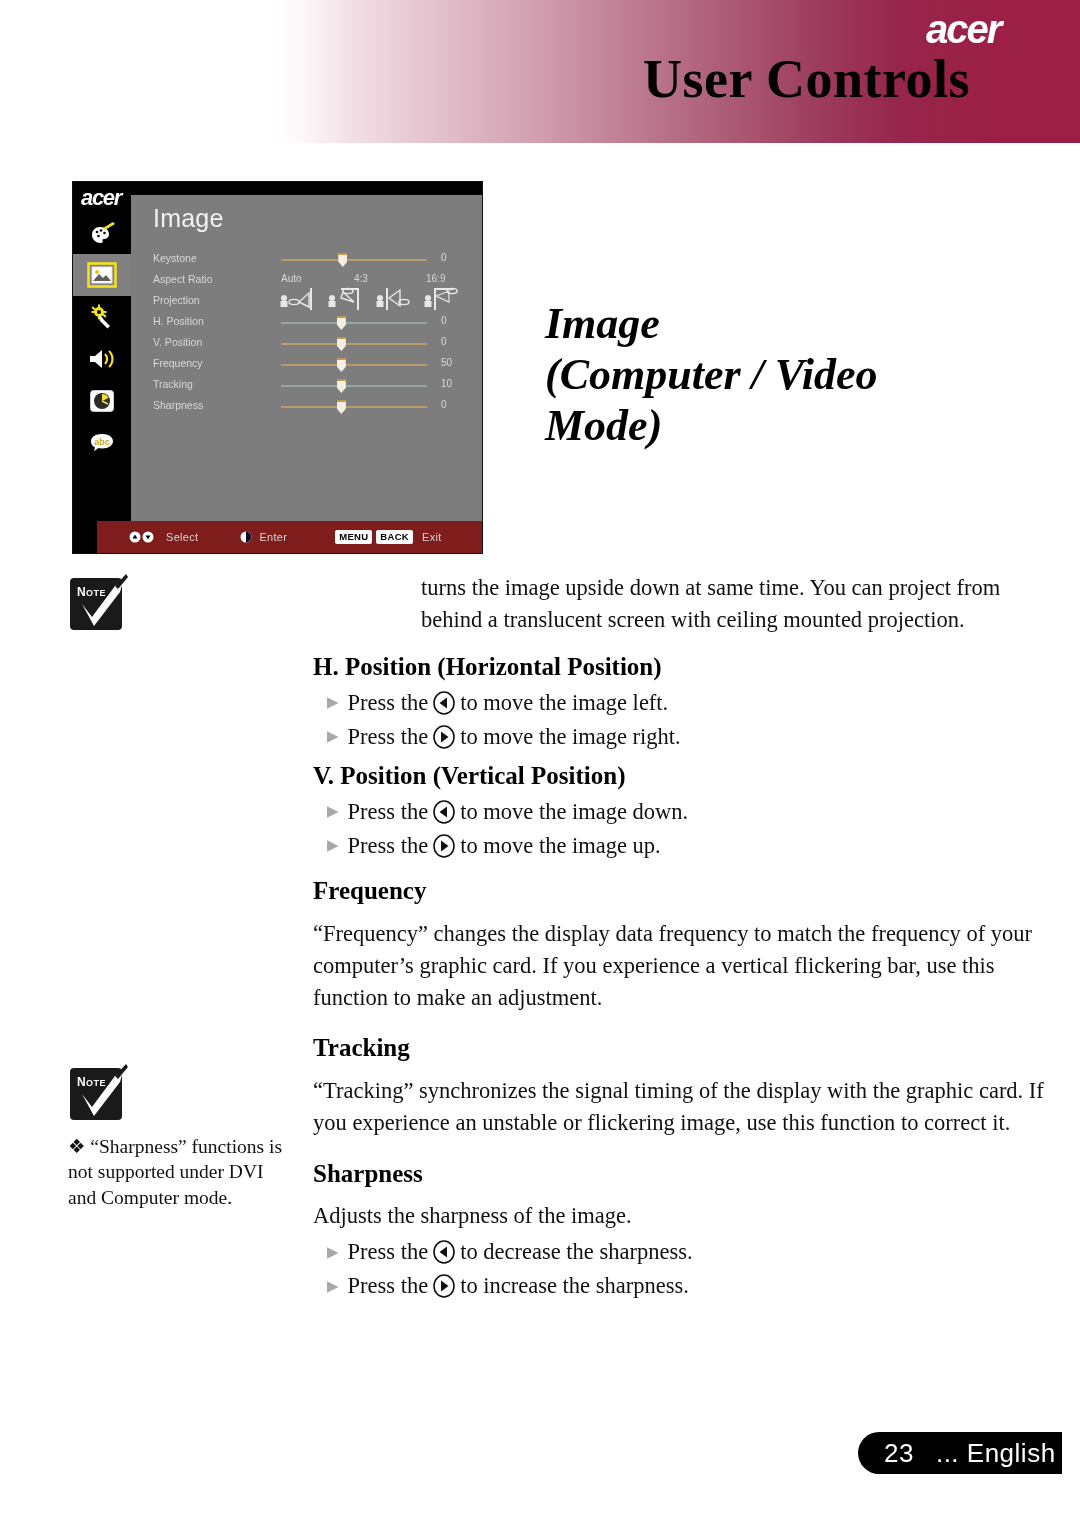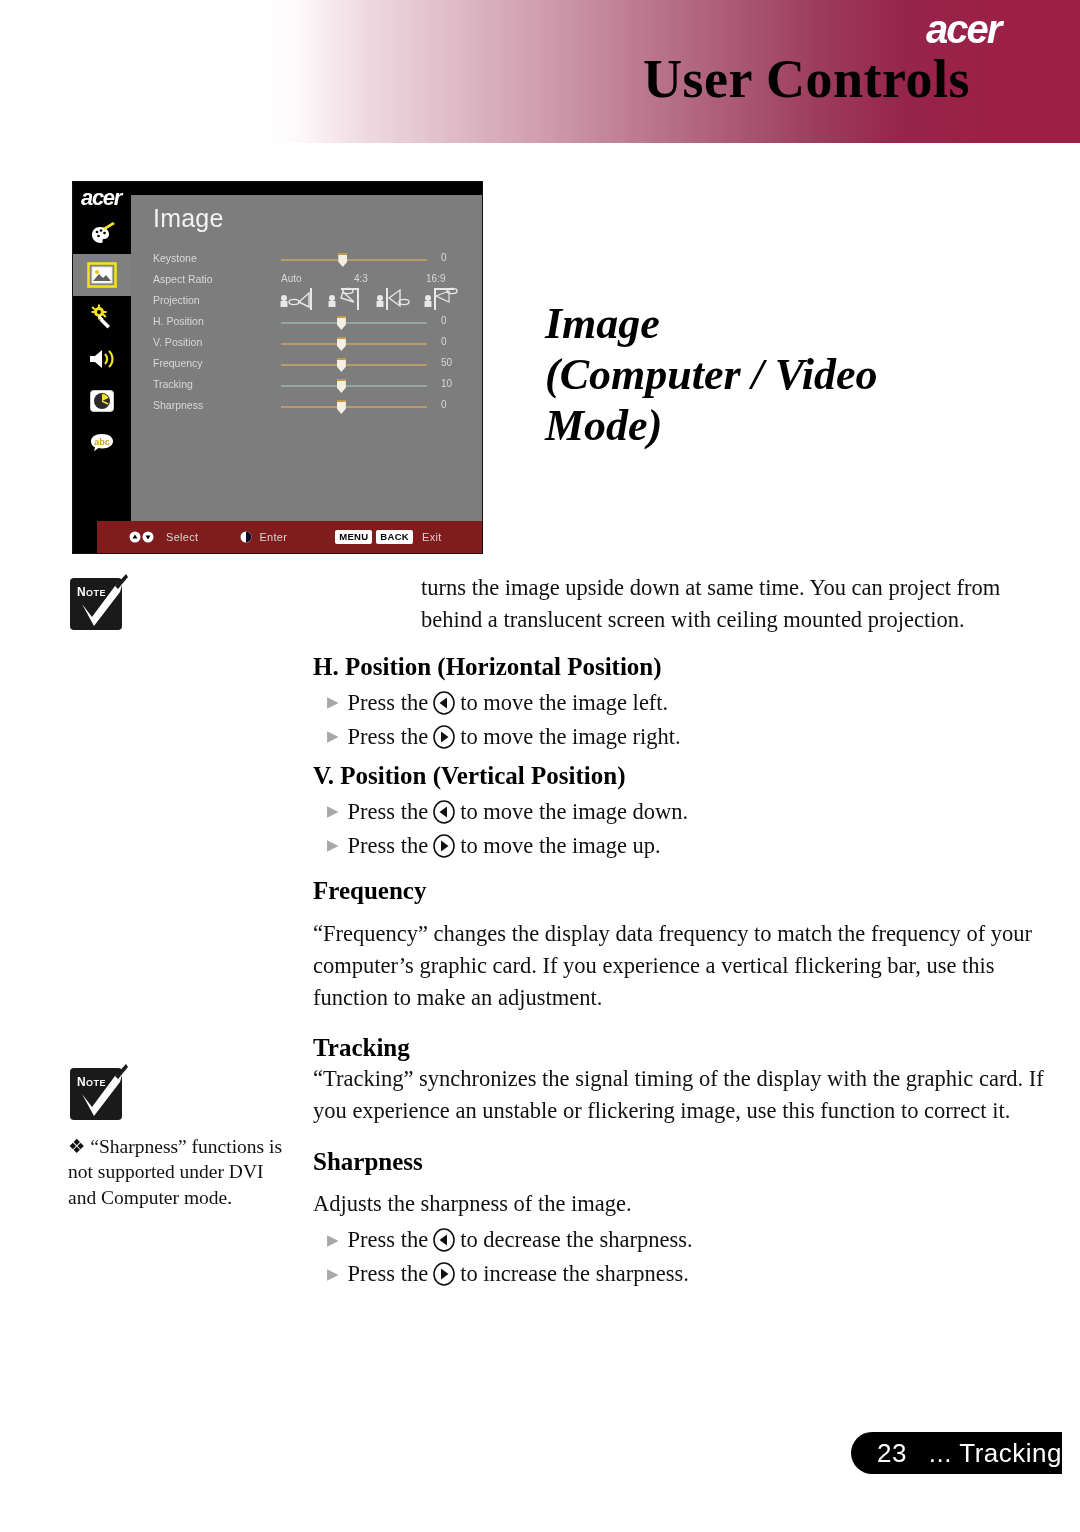--- a/index.html
+++ b/index.html
@@ -559,21 +559,21 @@
           <path d="M9 6.5 L9 17.5 L16.5 12 Z" fill="#111"></path>
         </svg>
     </span>
     <span>to move the image up.</span>
   </div>
 
   <h2 class="sec" style="margin-top:14px">Frequency</h2>
   <div class="para" style="margin-top:12px">“Frequency” changes the display data frequency to match the frequency of your computer’s graphic card. If you experience a vertical flickering bar, use this function to make an adjustment.</div>
 
   <h2 class="sec" style="margin-top:20px">Tracking</h2>
-  <div class="para" style="">“Tracking” synchronizes the signal timing of the display with the graphic card. If you experience an unstable or flickering image, use this function to correct it.</div>
+  <div class="para" style="margin-top:12px">“Tracking” synchronizes the signal timing of the display with the graphic card. If you experience an unstable or flickering image, use this function to correct it.</div>
 
   <h2 class="sec" style="margin-top:20px">Sharpness</h2>
   <div class="para" style="margin-top:11px">Adjusts the sharpness of the image.</div>
   <div class="bullet-line" style="margin-top:4px; padding-left:14px">
     <span class="tri">▶</span>
     <span>Press the</span>
     <span class="arrow-btn">
       <svg viewBox="0 0 24 24" width="24" height="24">
           <ellipse cx="12" cy="12" rx="10" ry="11" fill="#fff" stroke="#111" stroke-width="1.6"></ellipse>
           <path d="M15 6.5 L15 17.5 L7.5 12 Z" fill="#111"></path>
@@ -589,14 +589,14 @@
           <ellipse cx="12" cy="12" rx="10" ry="11" fill="#fff" stroke="#111" stroke-width="1.6"></ellipse>
           <path d="M9 6.5 L9 17.5 L16.5 12 Z" fill="#111"></path>
         </svg>
     </span>
     <span>to increase the sharpness.</span>
   </div>
 </div>
 
 <div class="footer-pill">
   <span class="pg">23</span>
-  <span>... Tracking</span>
+  <span>... English</span>
 </div>
 
 </body></html>

